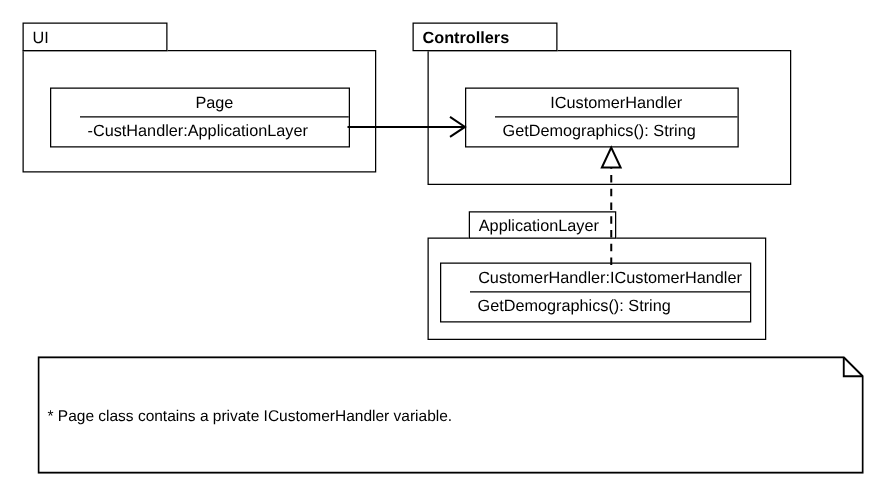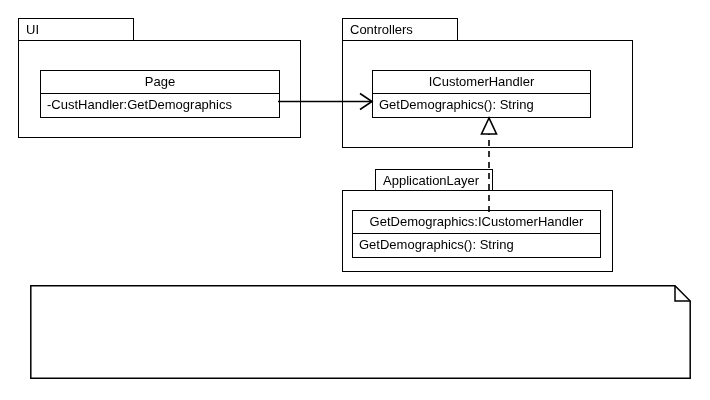--- a/index.html
+++ b/index.html
@@ -39,20 +39,21 @@
     z-index: 2;
   }
 
   
   .cls {
     position: absolute;
     box-sizing: border-box;
     border: 1.4px solid #000;
     background: #fff;
     z-index: 4;
+    padding-left: 23px;
   }
   .cls-name {
     box-sizing: border-box;
     height: 23px;
     line-height: 21px;
     text-align: center;
     font-size: 13px;
     border-bottom: 1.4px solid #000;
     white-space: nowrap;
     overflow: hidden;
@@ -89,57 +90,58 @@
 </head>
 <body>
 
 <div id="canvas">
 
   <div class="pkg">
     <div class="pkg-tab" style="left:18px; top:18px; width:116px; height:23px;">UI</div>
     <div class="pkg-body" style="left:18px; top:40px; width:283px; height:98px;"></div>
     <div class="cls" style="left:40px; top:70px; width:240px; height:48px;">
       <div class="cls-name">Page</div>
-      <div class="cls-row">-CustHandler:GetDemographics</div>
+      <div class="cls-row">-CustHandler:ApplicationLayer</div>
     </div>
   </div>
 
   <div class="pkg">
-    <div class="pkg-tab" style="left:342px; top:18px; width:116px; height:23px;">Controllers</div>
+    <div class="pkg-tab" style="left:330px; top:18px; width:116px; height:23px;font-weight:bold;">Controllers</div>
     <div class="pkg-body" style="left:342px; top:40px; width:291px; height:108px;"></div>
     <div class="cls" style="left:372px; top:70px; width:219px; height:48px;">
       <div class="cls-name italic">ICustomerHandler</div>
       <div class="cls-row">GetDemographics(): String</div>
     </div>
   </div>
 
   <div class="pkg">
     <div class="pkg-tab" style="left:342px; top:169px; width:118px; height:22px;margin-left:33px;">ApplicationLayer</div>
     <div class="pkg-body" style="left:342px; top:190px; width:271px; height:82px;"></div>
     <div class="cls" style="left:352px; top:210px; width:249px; height:48px;">
-      <div class="cls-name">GetDemographics:ICustomerHandler</div>
+      <div class="cls-name">CustomerHandler:ICustomerHandler</div>
       <div class="cls-row">GetDemographics(): String</div>
     </div>
   </div>
 
   <svg class="connector" style="left:278px; top:90px;" width="100" height="24">
     <line x1="0" y1="11.5" x2="94" y2="11.5" stroke="#000" stroke-width="1.6"></line>
     <polyline points="82,3.5 94,11.5 82,19.5" fill="none" stroke="#000" stroke-width="1.6"></polyline>
   </svg>
 
   <svg class="connector" style="left:476px; top:116px;" width="26" height="96">
     <line x1="13" y1="96" x2="13" y2="18" stroke="#000" stroke-width="1.6" stroke-dasharray="6,5"></line>
     <polygon points="13,2 5.5,18 20.5,18" fill="#ffffff" stroke="#000" stroke-width="1.6"></polygon>
   </svg>
 
   <div class="note" style="left:30px; top:285px; width:661px; height:94px;">
     <svg width="661" height="94" style="position:absolute; left:0; top:0;">
       <path d="M0.8,0.8 L645,0.8 L660.2,16 L660.2,93.2 L0.8,93.2 Z" fill="#ffffff" stroke="#000" stroke-width="1.5"></path>
       <path d="M645,0.8 L645,16 L660.2,16" fill="none" stroke="#000" stroke-width="1.5"></path>
     </svg>
     <div class="note-text">
+      <div>* Page class contains a private ICustomerHandler variable.</div>
       
       
       
     </div>
   </div>
 
 </div>
 
 </body></html>

